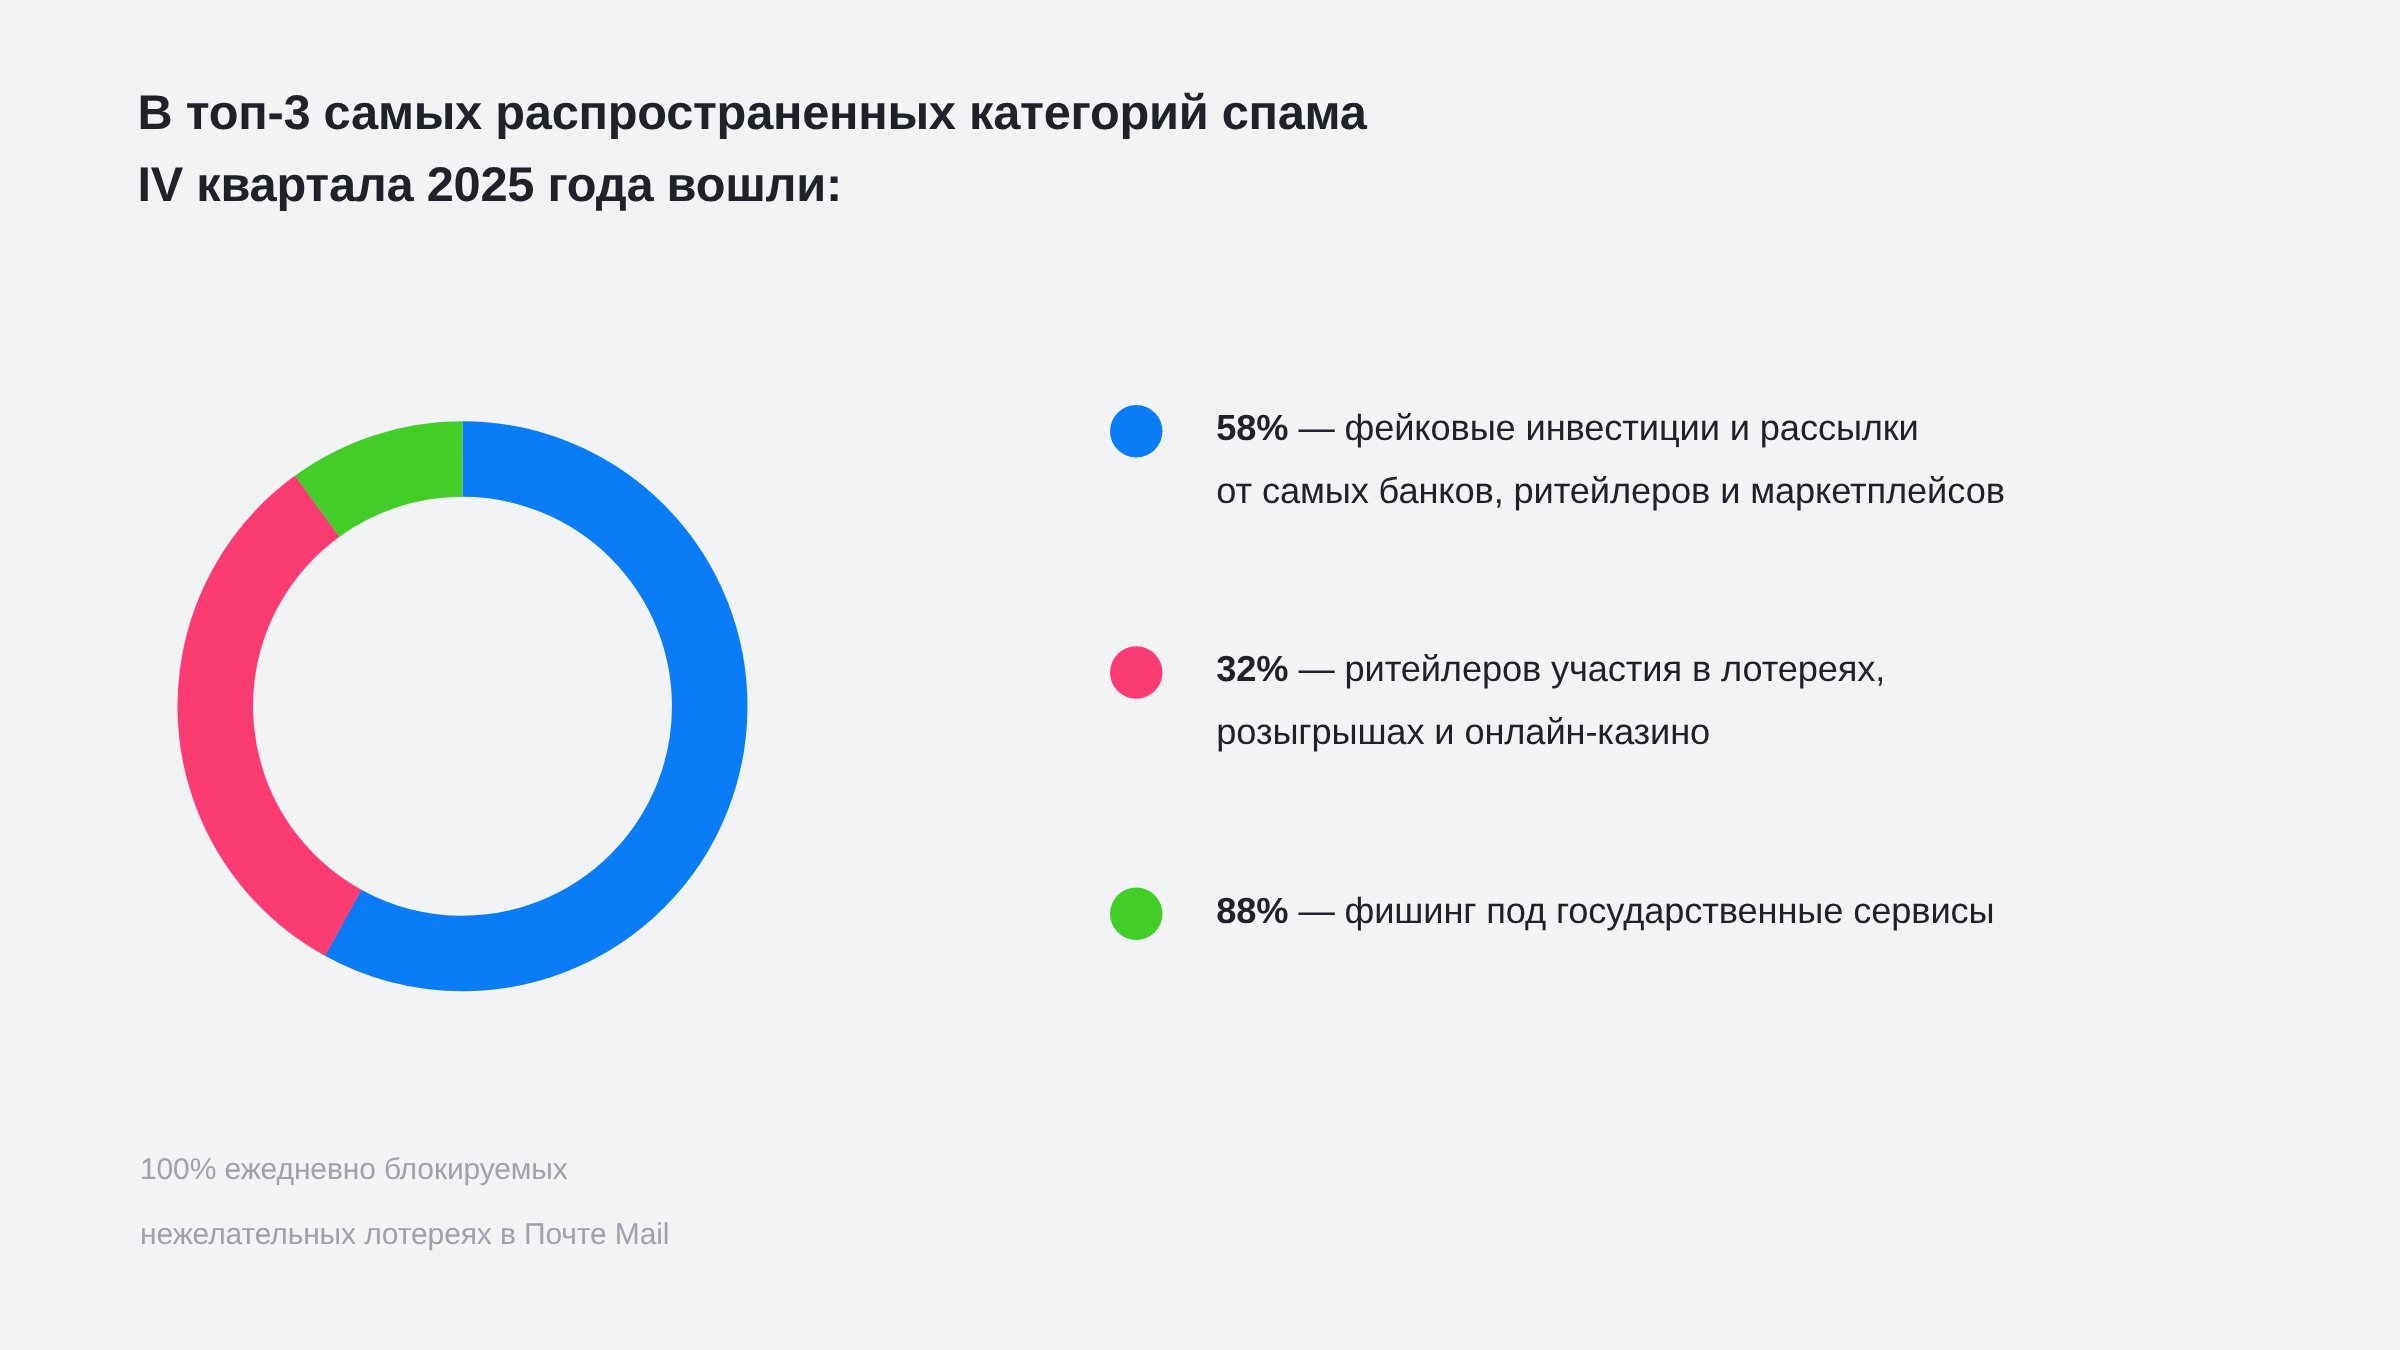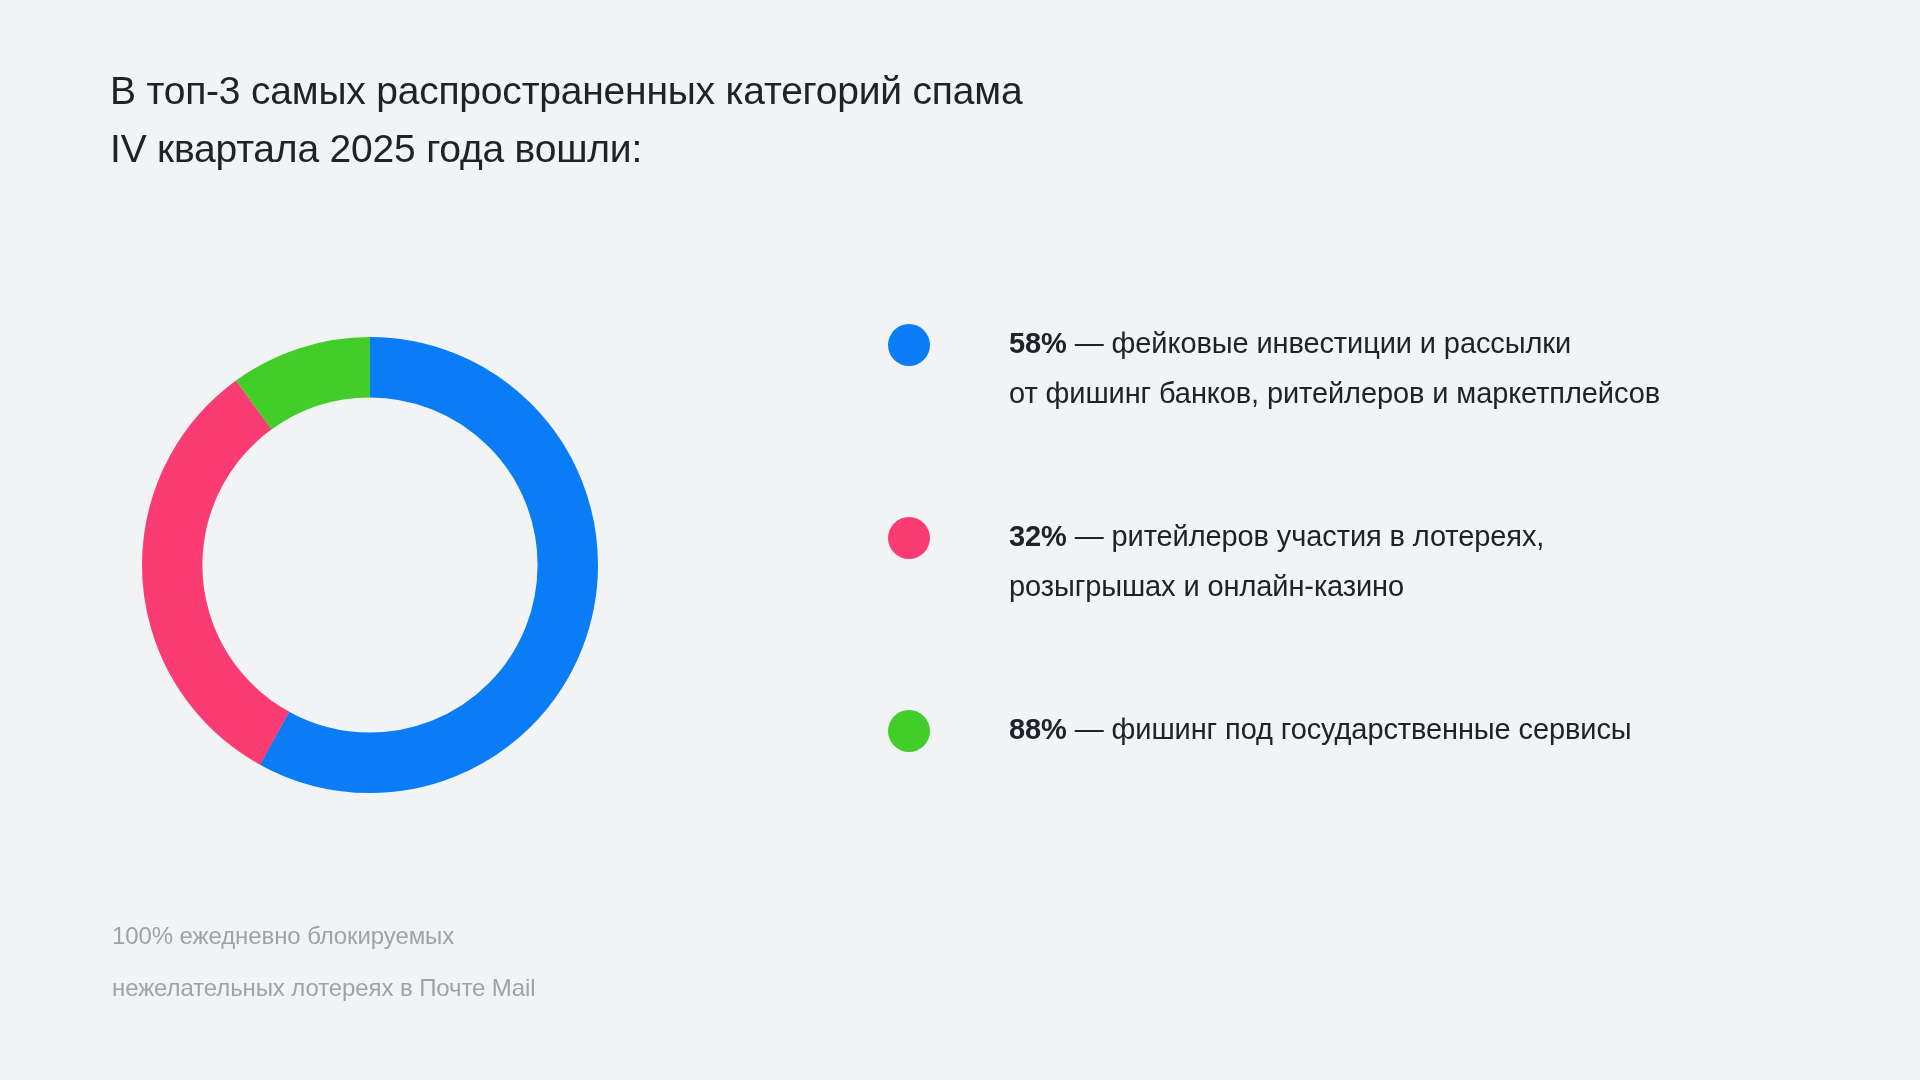--- a/index.html
+++ b/index.html
@@ -26,21 +26,21 @@
   
   .title-block {
     position: absolute;
     left: 110px;
     top: 62px;
     width: 1300px;
   }
   .title-line {
     font-size: 39px;
     line-height: 58px;
-    font-weight: normal;
+    font-weight: bold;
     color: #20222A;
     letter-spacing: -0.2px;
     white-space: nowrap;
   }
 
   
   .chart-area {
     position: absolute;
     left: 105px;
     top: 300px;
@@ -57,21 +57,20 @@
   .legend {
     position: absolute;
     left: 888px;
     top: 318px;
     width: 940px;
   }
   .legend-item {
     display: flex;
     align-items: flex-start;
     margin-bottom: 93px;
-    gap: 36px;
   }
   .legend-item:last-child {
     margin-bottom: 0;
   }
   .legend-dot {
     flex: 0 0 auto;
     width: 42px;
     height: 42px;
     border-radius: 50%;
     margin-top: 6px;
@@ -126,21 +125,21 @@
         </g>
     </svg>
   </div>
 
   <div class="legend">
 
     <div class="legend-item">
       <span class="legend-dot" style="background: rgb(10, 124, 245);"></span>
       <span class="legend-text">
         <span class="legend-pct">58%</span><span> — </span><span>фейковые инвестиции и рассылки</span>
-        <span class="legend-line2">от фишинг банков, ритейлеров и маркетплейсов</span>
+        <span class="legend-line2">от самых банков, ритейлеров и маркетплейсов</span>
       </span>
     </div>
 
     <div class="legend-item">
       <span class="legend-dot" style="background: rgb(250, 60, 115);"></span>
       <span class="legend-text">
         <span class="legend-pct">32%</span><span> — </span><span>ритейлеров участия в лотереях,</span>
         <span class="legend-line2">розыгрышах и онлайн-казино</span>
       </span>
     </div>

